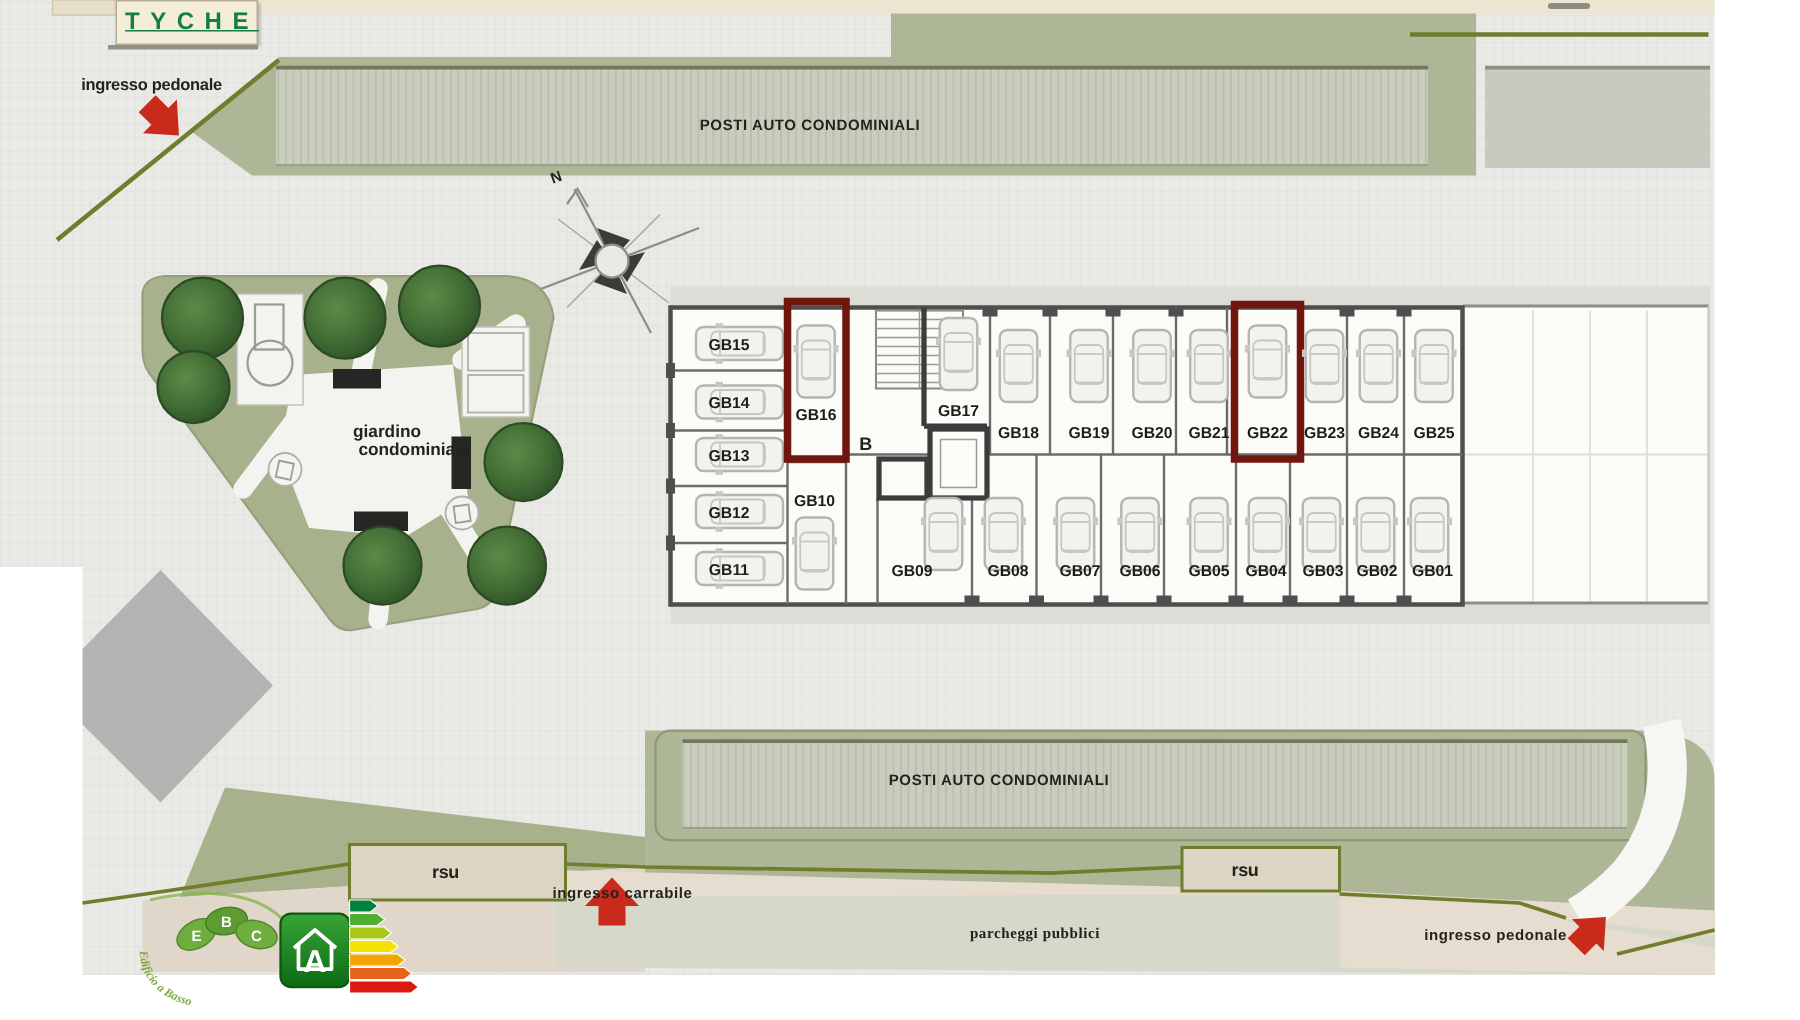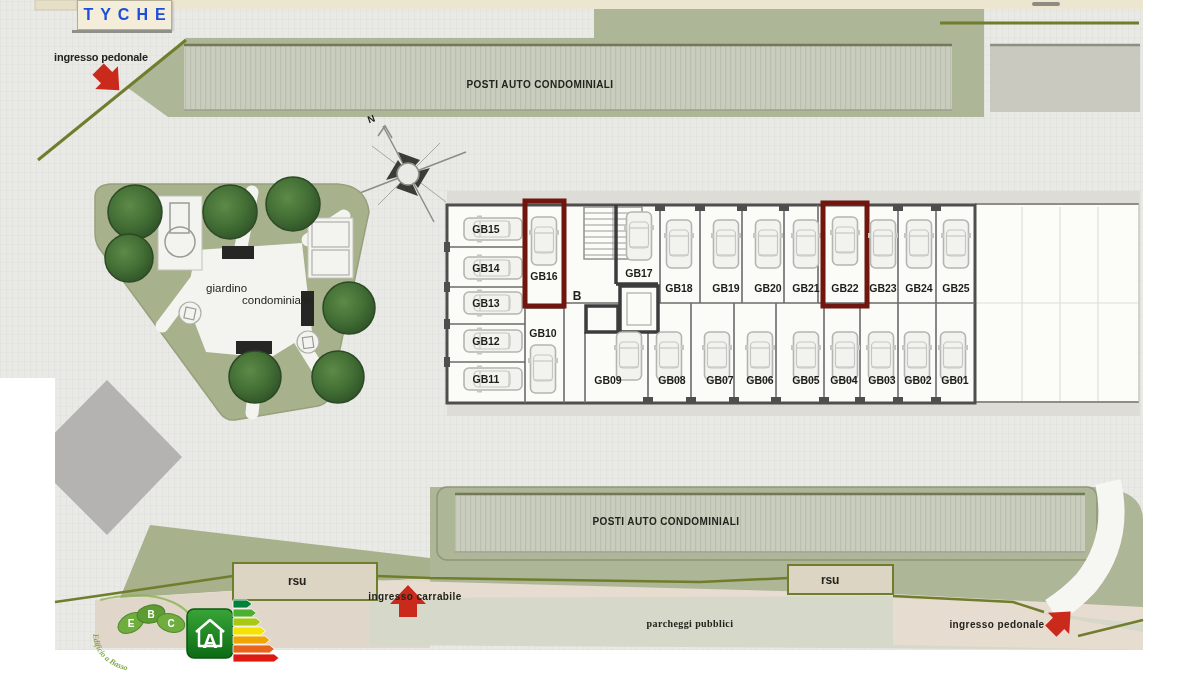--- a/index.html
+++ b/index.html
@@ -11,25 +11,25 @@
   svg{position:absolute;left:0;top:0;}
   .lbl{position:absolute;font-weight:700;font-size:11px;color:#23231e;white-space:nowrap;
        transform:translate(-50%,-50%);letter-spacing:-0.2px;}
   .big{font-size:10px;letter-spacing:.4px;}
   .glabel{font:700 10.5px "Liberation Sans",sans-serif;fill:#1d1d1a;text-anchor:middle;}
   .ebc-letter{font:700 10px "Liberation Sans",sans-serif;fill:#ffffff;text-anchor:middle;}
   .ebc-curve{font:italic 700 8px "Liberation Serif",serif;fill:#7fa946;}
   .eclass{font:700 21px "Liberation Sans",sans-serif;fill:#ffffff;text-anchor:middle;}
   #tyche-box{position:absolute;left:77px;top:0;width:93px;height:28px;background:#f3edda;
      border:1px solid #b5ae96;box-shadow:1px 1px 2px rgba(0,0,0,.25);display:flex;align-items:center;justify-content:center;}
-  #tyche-box span{font-weight:700;font-size:16px;letter-spacing:7px;color:#1d4ed8;padding-left:7px;}
+  #tyche-box span{font-weight:700;font-size:16px;letter-spacing:7px;color:#15803d;padding-left:7px;text-decoration:underline;}
   #tyche-underline{position:absolute;left:72px;top:30px;width:100px;height:3px;background:#90908a;}
   .north{transform:translate(-50%,-50%) rotate(-20deg);font-size:10px;}
-  .center-text{position:absolute;transform:translate(-50%,-50%);
-      font-weight:400;font-size:11.5px;color:#23231e;line-height:12px;}
+  .center-text{position:absolute;transform:translate(-50%,-50%);text-align:center;
+      font-weight:700;font-size:11.5px;color:#23231e;line-height:12px;}
 </style>
 </head>
 <body>
 
 <div id="stage">
   <div id="paper"></div>
 
   <svg width="1200" height="680" viewBox="0 0 1200 680">
     <defs>
       <pattern id="vstr" width="5" height="8" patternUnits="userSpaceOnUse">

